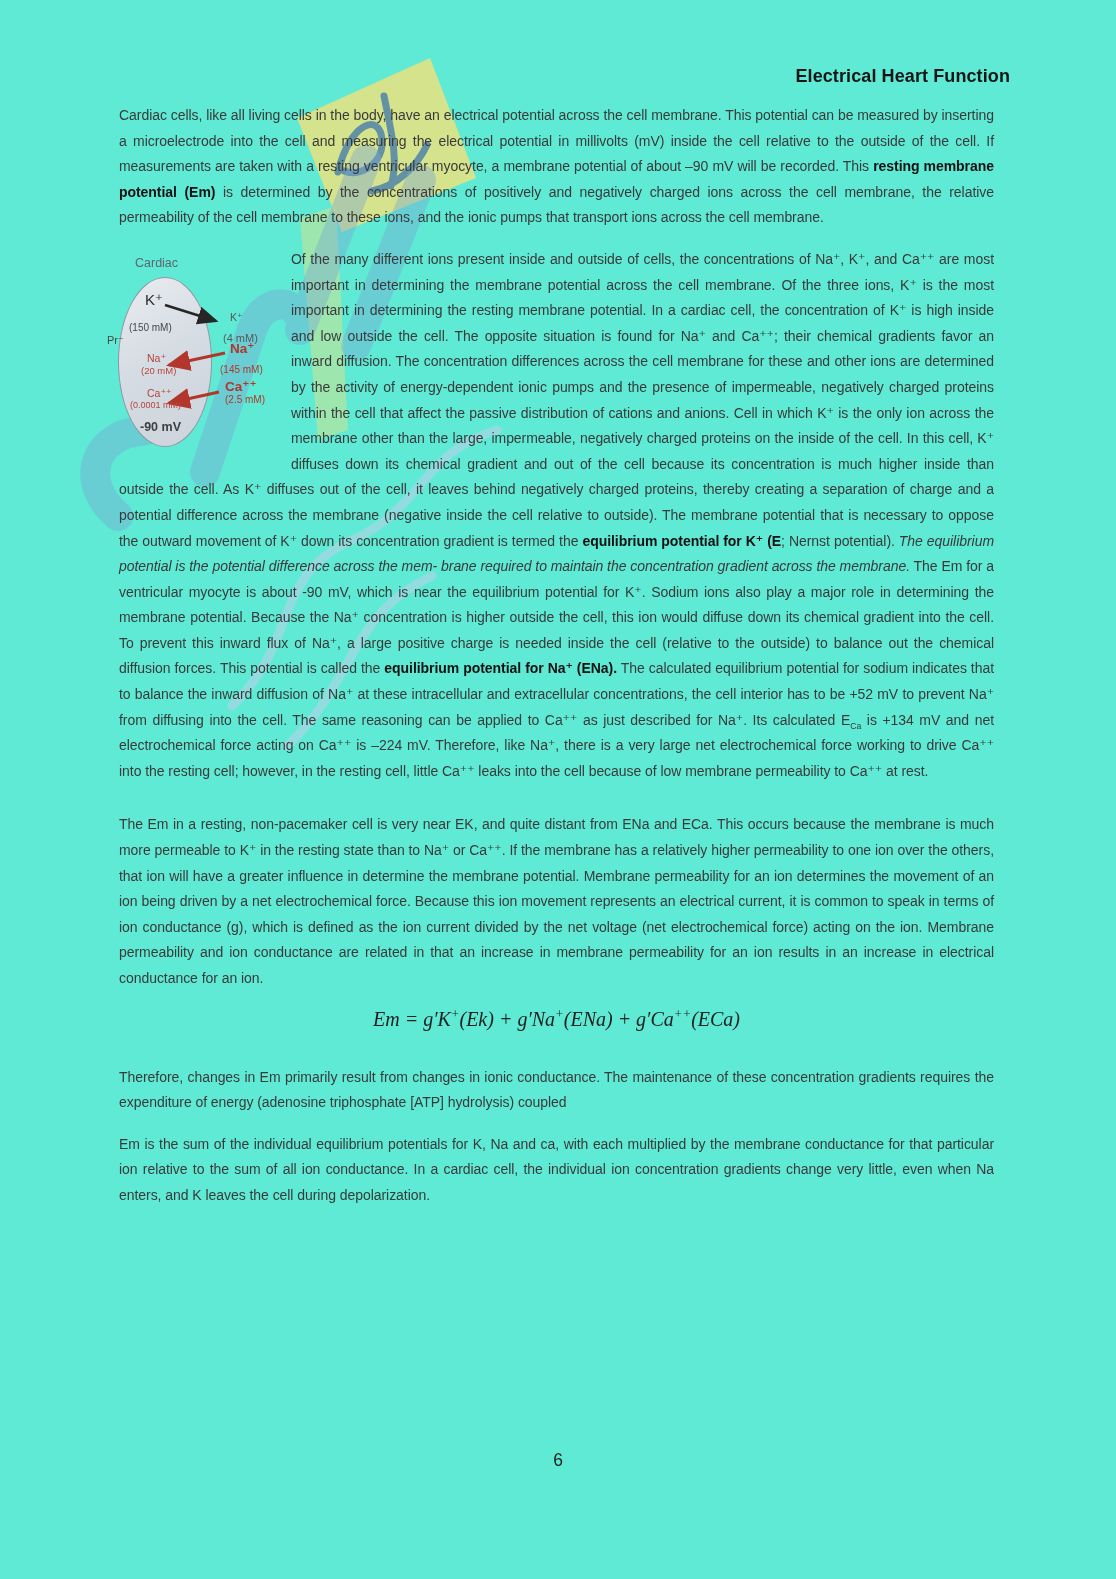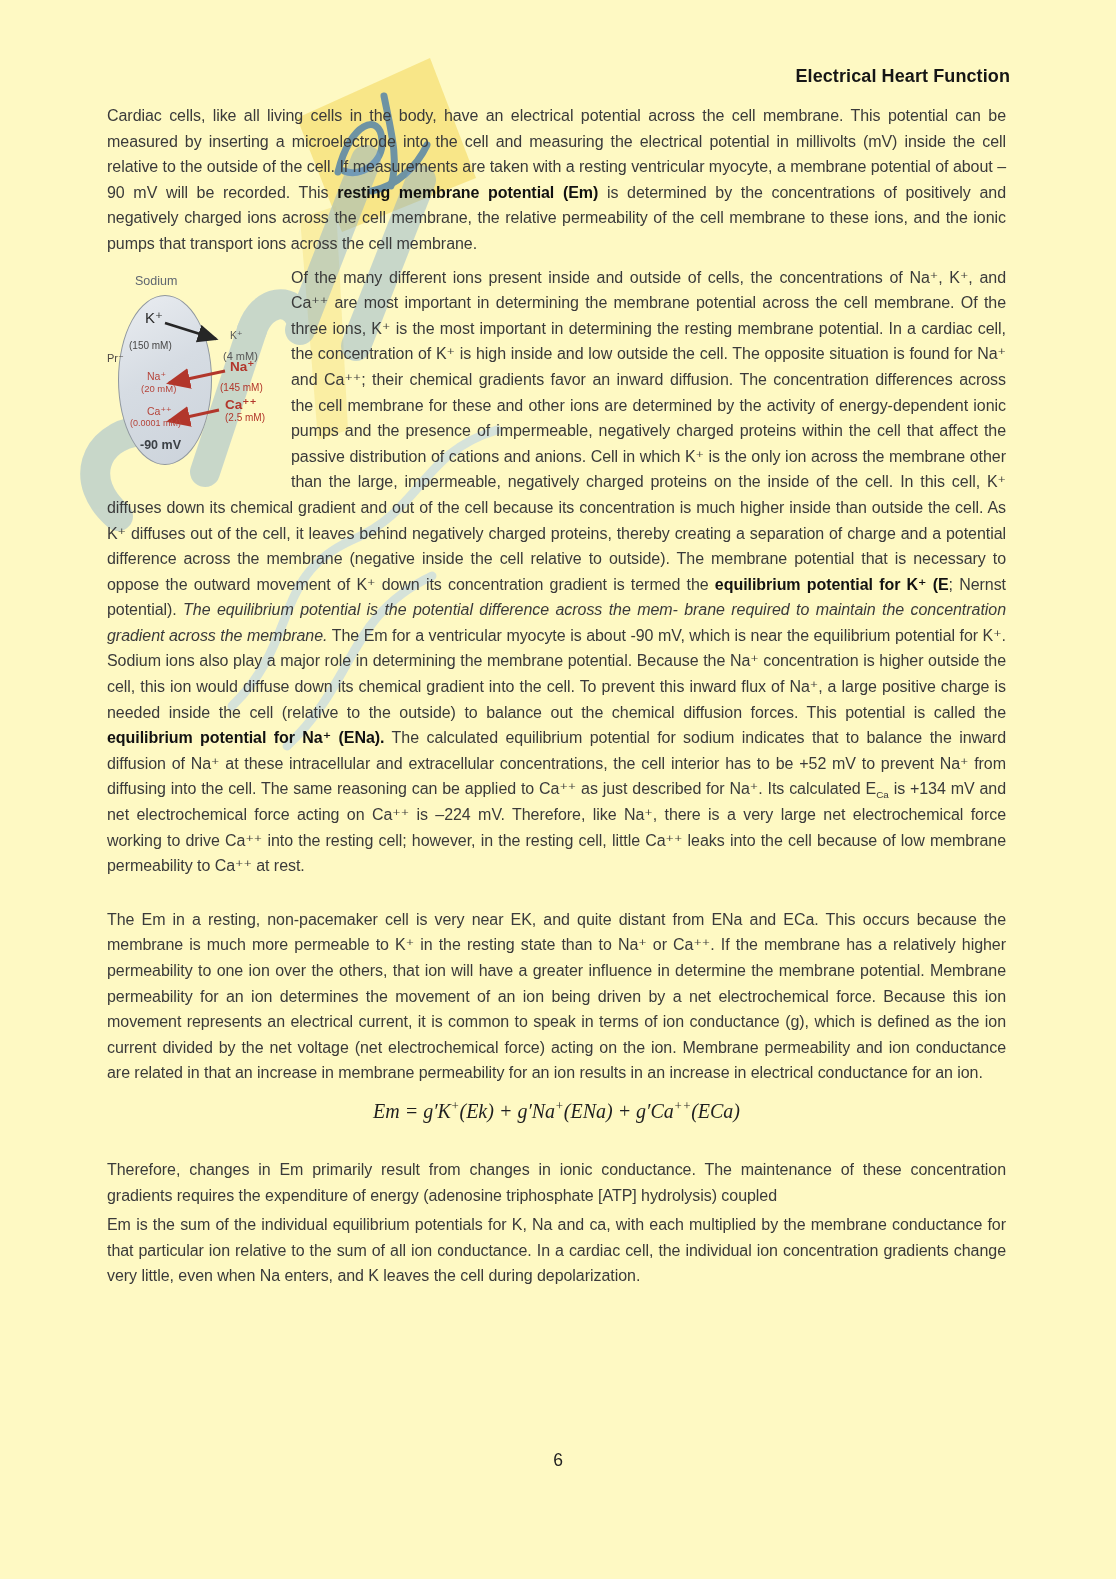--- a/index.html
+++ b/index.html
@@ -1,33 +1,33 @@
 <!DOCTYPE html>
 <html><head>
 <meta charset="utf-8">
 <style>
   html,body{margin:0;padding:0;background:#e9e9e9;}
   .page{
     position:relative; width:1116px; height:1579px; margin:0 auto;
-    background:#fef9c3; overflow:hidden;
+    background:#5eead4; overflow:hidden;
     font-family:"Liberation Sans","DejaVu Sans",sans-serif;
     color:#3a3a3a;
   }
   .wm{position:absolute; left:0; top:0; z-index:0; pointer-events:none;}
   .content{position:relative; z-index:1; padding:66px 106px 0 103px;}
   .header-title{
     text-align:right; font-weight:700; font-size:18px; color:#161616;
     margin:0 0 16px 0; letter-spacing:.1px;
   }
   .section-title{
     font-size:18.5px; font-weight:700; color:#161616; margin:0 0 6px 0;
   }
   p.body{
-    font-size:16px; line-height:25.6px; text-align:justify;
-    margin:4px; letter-spacing:-0.05px;
+    font-size:14px; line-height:25.6px; text-align:justify;
+    margin:16px; letter-spacing:-0.05px;
   }
   p.body + p.body{margin-top:0;}
   .p1{margin-bottom:8px !important;}
   .p3{clear:both; margin-top:28px !important;}
   .b{font-weight:700; color:#111;}
   .i{font-style:italic;}
   .sup{vertical-align:super; font-size:62%; line-height:0;}
   .sub{vertical-align:sub; font-size:62%; line-height:0;}
   .equation{
     clear:both; text-align:center; margin:14px 0 34px 0;
@@ -103,21 +103,21 @@
   <div class="content">
 
     <div class="header-title">Electrical Heart Function</div>
 
 
     <p class="body p1"><span>Cardiac cells, like all living cells in the body, have an electrical potential across the cell membrane. This potential can be measured by inserting a microelectrode into the cell and measuring the electrical potential in millivolts (mV) inside the cell relative to the outside of the cell. If measurements are taken with a resting ventricular myocyte, a membrane potential of about –90 mV will be recorded. This </span><span class="b">resting membrane potential (Em)</span><span> is determined by the concentrations of positively and negatively charged ions across the cell membrane, the relative permeability of the cell membrane to these ions, and the ionic pumps that transport ions across the cell membrane.</span></p>
 
     <div>
 
       <div class="fig">
-        <div class="fig-caption">Sodium</div>
+        <div class="fig-caption">Cardiac</div>
         <div class="cell-ellipse"></div>
 
         <svg class="fig-arrows" width="172" height="205" viewBox="0 0 172 205">
           <defs>
             <marker id="ah-black" markerWidth="9" markerHeight="8" refX="7" refY="3.5" orient="auto">
               <path d="M0,0 L8,3.5 L0,7 z" fill="#262626"></path>
             </marker>
             <marker id="ah-red" markerWidth="9" markerHeight="8" refX="7" refY="3.5" orient="auto">
               <path d="M0,0 L8,3.5 L0,7 z" fill="#b2362b"></path>
             </marker>

